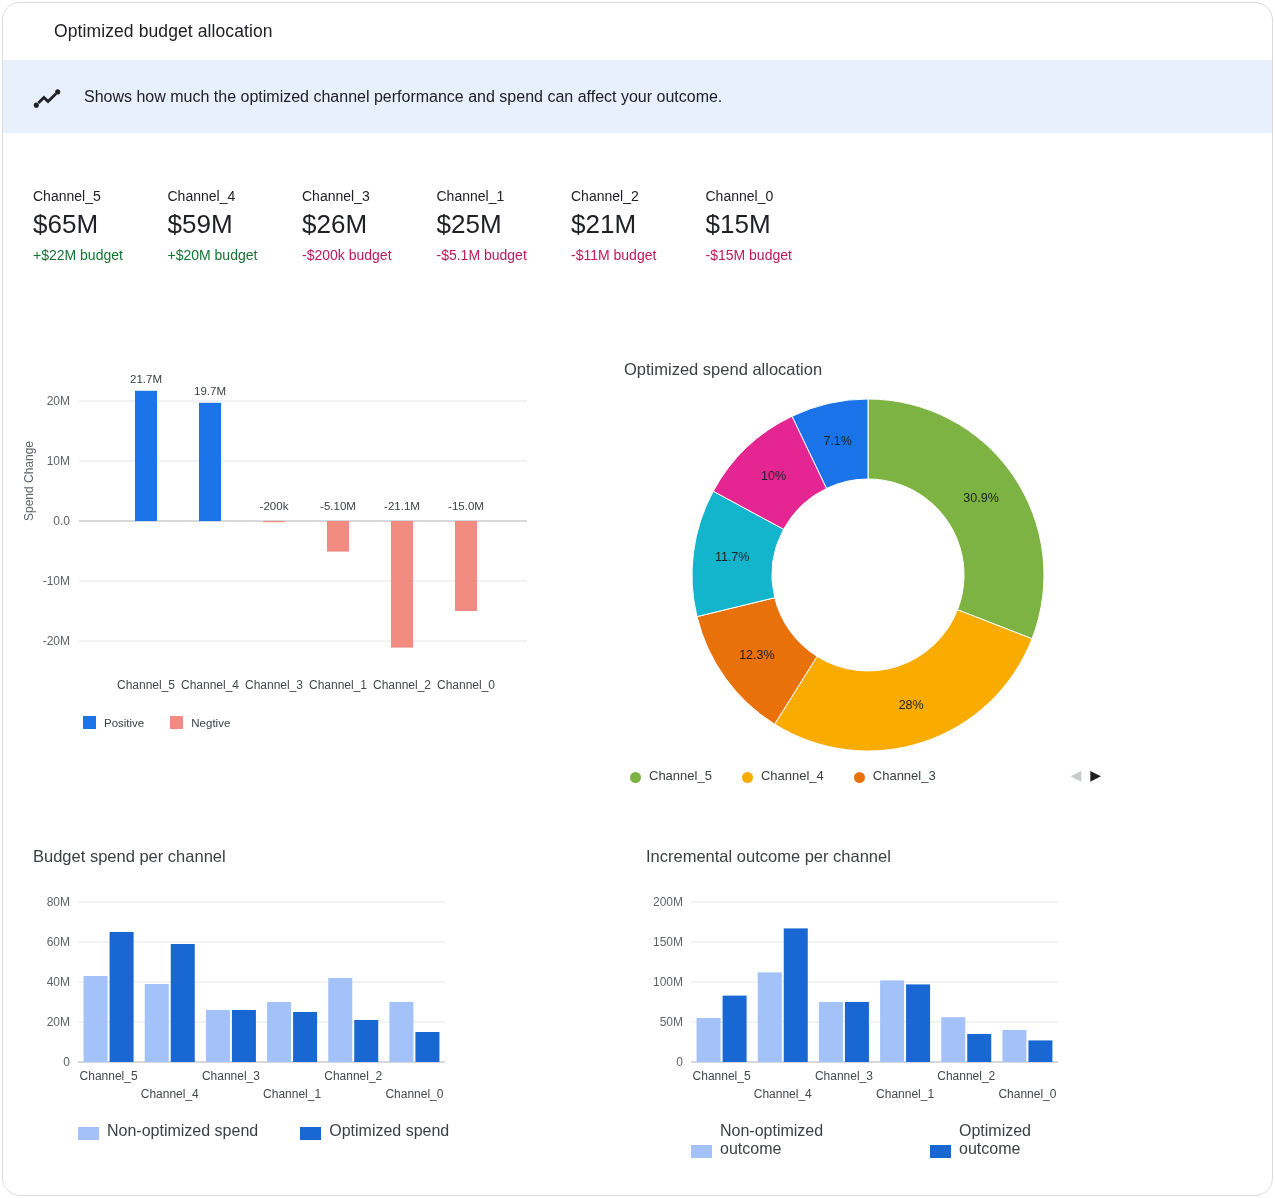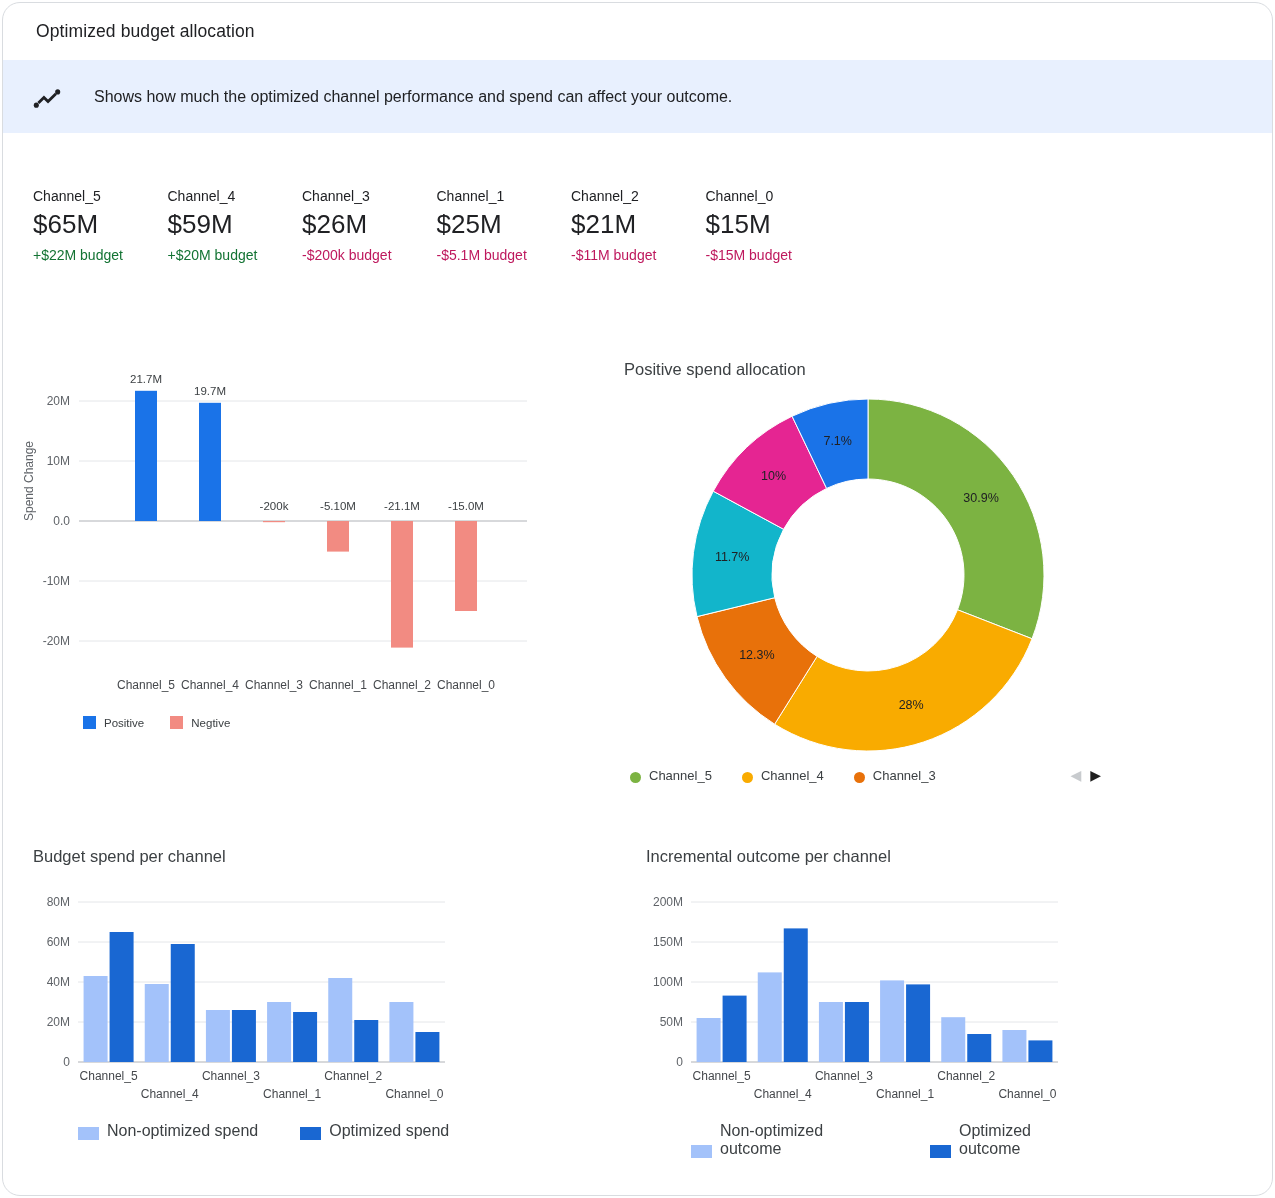--- a/index.html
+++ b/index.html
@@ -1,21 +1,21 @@
 <!DOCTYPE html>
 <html><head>
 <meta charset="utf-8">
 <title>Optimized budget allocation</title>
 <style>
   *{box-sizing:border-box}
   body{margin:0;background:#fff;font-family:"Liberation Sans","DejaVu Sans",sans-serif;color:#202124}
   .card{position:relative;width:1271px;height:1194px;margin:2px;border:1px solid #D9DCE0;border-radius:18px;background:#fff;overflow:hidden}
   .titlebar{display:flex;align-items:center;height:57px;padding:0 33px}
-  .titlebar h1{font-size:17.5px;font-weight:400;margin:0;letter-spacing:.1px}
-  .banner{display:flex;align-items:center;height:73px;background:#E8F0FE;padding:0 28px;gap:31px}
+  .titlebar h1{font-size:17.5px;font-weight:400;margin:18px;letter-spacing:.1px}
+  .banner{display:flex;align-items:center;height:73px;background:#E8F0FE;padding:0 28px;gap:21px}
   .banner-text{font-size:16px;color:#202124}
   .banner-icon{display:inline-flex;align-items:center}
   .top-channels{padding:32px 0 0 17px}
   .section-title{font-size:18px;font-weight:400;margin:0;color:#202124}
   .cards-row{display:flex;margin:23px 0 0 13px}
   .channel-card{width:134.5px}
   .ch-name{font-size:14px;color:#202124}
   .ch-amount{font-size:26px;margin-top:5px;color:#202124}
   .ch-delta{font-size:14px;margin-top:7px}
   .delta-up{color:#137333}
@@ -141,21 +141,21 @@
         <span>Positive</span>
       </span>
       <span class="legend-item">
         <span class="sw sw-sm" style="background: rgb(242, 139, 130);"></span>
         <span>Negtive</span>
       </span>
     </div>
   </section>
 
   <section class="chart-block" id="blk-donut">
-    <h3 class="chart-title">Positive spend allocation</h3>
+    <h3 class="chart-title">Optimized spend allocation</h3>
     <svg id="chart-donut" width="560" height="372">
         <path d="M265 10 A176 176 0 0 1 429.04451579264514 249.76046454000004 L354.47882679598825 220.77843520363638 A96 96 0 0 0 265 90 Z" fill="#7CB342" stroke="#fff" stroke-width="1"></path>
         <text x="378.0675602409409" y="112.63898384094745" text-anchor="middle" class="dlabel">30.9%</text>
         <path d="M429.04451579264514 249.76046454000004 A176 176 0 0 1 171.63003156201484 335.1913167509747 L214.07092630655356 267.377081864168 A96 96 0 0 0 354.47882679598825 220.77843520363638 Z" fill="#F9AB00" stroke="#fff" stroke-width="1"></path>
         <text x="308.15315319277676" y="320.02617186367036" text-anchor="middle" class="dlabel">28%</text>
         <path d="M171.63003156201484 335.1913167509747 A176 176 0 0 1 93.99281500701741 227.62382347617563 L171.7233536401913 208.7039037142776 A96 96 0 0 0 214.07092630655356 267.377081864168 Z" fill="#E8710A" stroke="#fff" stroke-width="1"></path>
         <text x="153.91223742596486" y="270.1779833014949" text-anchor="middle" class="dlabel">12.3%</text>
         <path d="M93.99281500701741 227.62382347617563 A176 176 0 0 1 110.24032940646211 102.18207615444271 L180.58563422170658 140.28113244787784 A96 96 0 0 0 171.7233536401913 208.7039037142776 Z" fill="#12B5CB" stroke="#fff" stroke-width="1"></path>
         <text x="129.1348997648529" y="172.40242806255853" text-anchor="middle" class="dlabel">11.7%</text>
         <path d="M110.24032940646211 102.18207615444271 A176 176 0 0 1 189.06373596015123 27.224423151196305 L223.58021961462794 99.39513990065252 A96 96 0 0 0 180.58563422170658 140.28113244787784 Z" fill="#E52592" stroke="#fff" stroke-width="1"></path>

